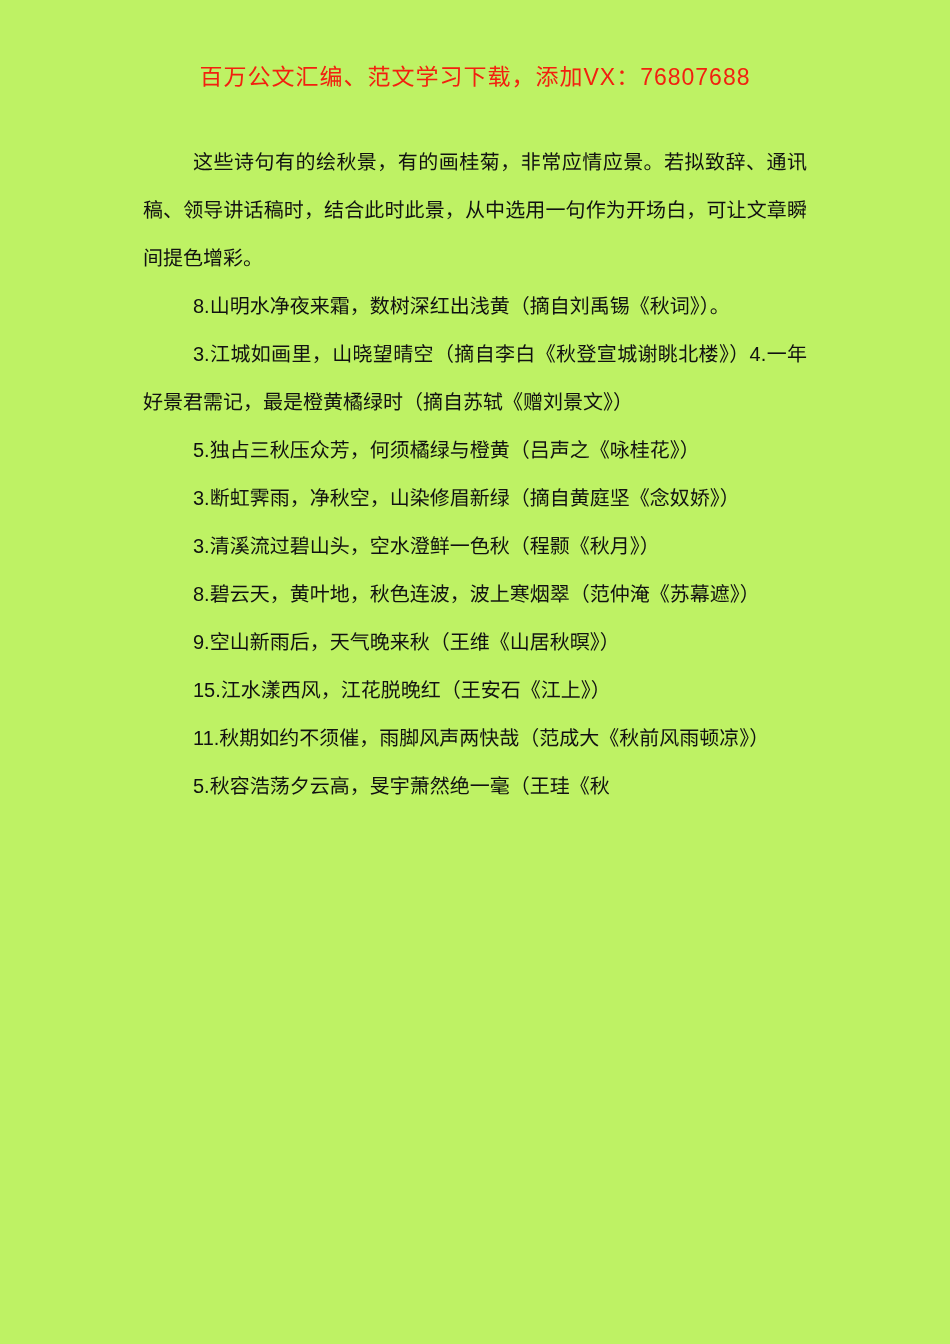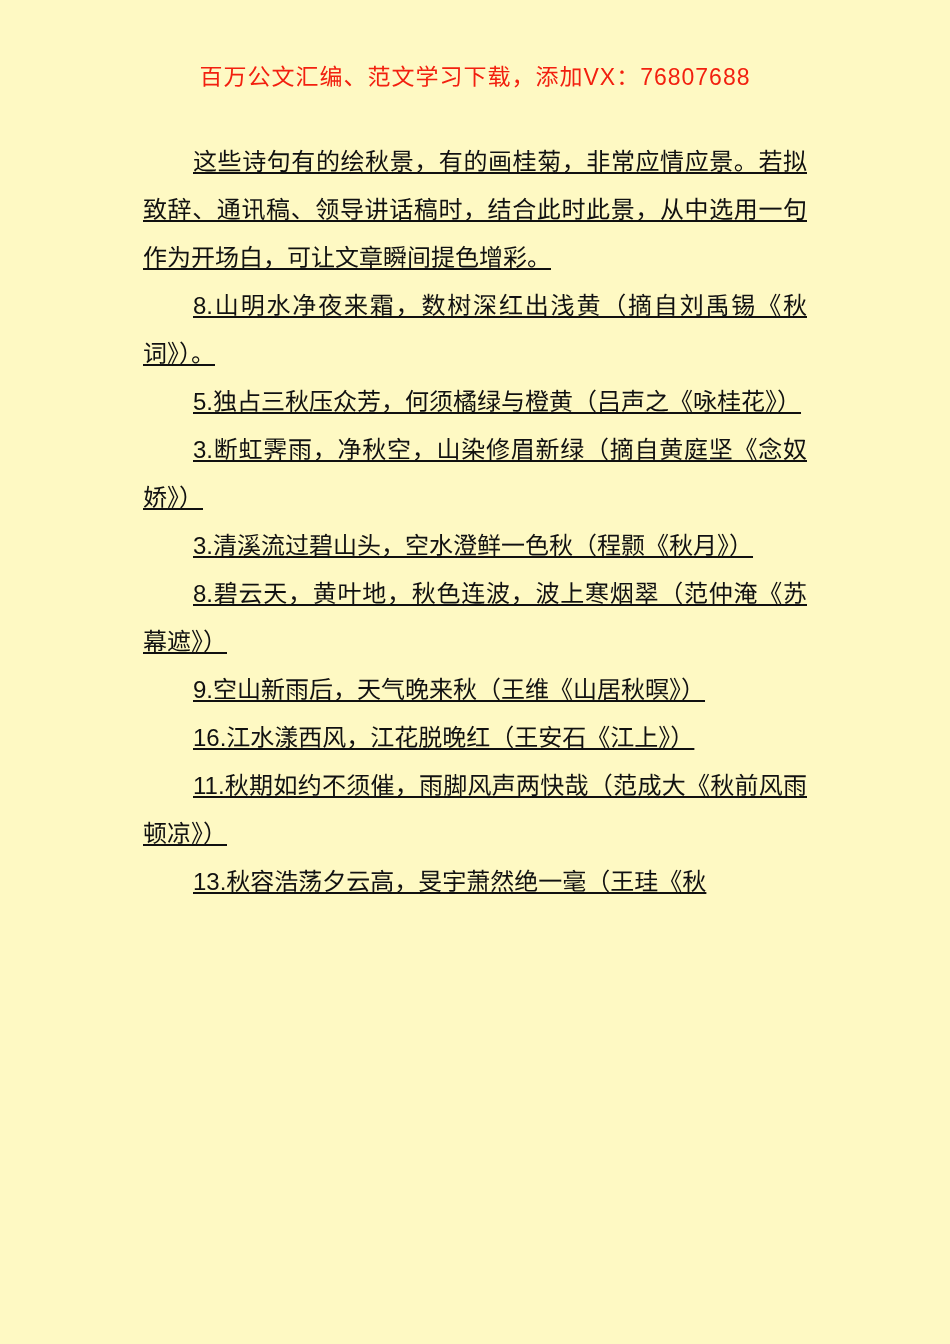--- a/index.html
+++ b/index.html
@@ -10,60 +10,60 @@
   body {
     width: 950px;
     height: 1344px;
     overflow: hidden;
     font-family: "Liberation Sans", "DejaVu Sans", sans-serif;
   }
   .page {
     position: relative;
     width: 950px;
     height: 1344px;
-    background: #fef9c3;
+    background: #bef264;
   }
   .banner {
     padding-top: 60px;
     text-align: center;
     font-size: 23px;
     line-height: 34px;
     font-weight: 400;
     color: #f2200f;
     letter-spacing: 1px;
   }
   .content {
     width: 664px;
     margin: 44px auto 0 auto;
-    font-size: 24px;
+    font-size: 20px;
     line-height: 48px;
     color: #111111;
     text-align: justify;
-    text-decoration: underline;
   }
   .para {
     margin: 0;
     padding: 0;
     text-indent: 50px;
     word-break: break-all;
   }
 </style>
 </head>
 <body>
 
 <div class="page">
 
   <div class="banner" style="color: rgb(242, 32, 15);">百万公文汇编、范文学习下载，添加VX：76807688</div>
 
   <div class="content">
     <p class="para">这些诗句有的绘秋景，有的画桂菊，非常应情应景。若拟致辞、通讯稿、领导讲话稿时，结合此时此景，从中选用一句作为开场白，可让文章瞬间提色增彩。</p>
     <p class="para">8.山明水净夜来霜，数树深红出浅黄（摘自刘禹锡《秋词》）。</p>
+    <p class="para">3.江城如画里，山晓望晴空（摘自李白《秋登宣城谢眺北楼》）4.一年好景君需记，最是橙黄橘绿时（摘自苏轼《赠刘景文》）</p>
     <p class="para">5.独占三秋压众芳，何须橘绿与橙黄（吕声之《咏桂花》）</p>
     <p class="para">3.断虹霁雨，净秋空，山染修眉新绿（摘自黄庭坚《念奴娇》）</p>
     <p class="para">3.清溪流过碧山头，空水澄鲜一色秋（程颢《秋月》）</p>
     <p class="para">8.碧云天，黄叶地，秋色连波，波上寒烟翠（范仲淹《苏幕遮》）</p>
     <p class="para">9.空山新雨后，天气晚来秋（王维《山居秋暝》）</p>
-    <p class="para">16.江水漾西风，江花脱晚红（王安石《江上》）</p>
+    <p class="para">15.江水漾西风，江花脱晚红（王安石《江上》）</p>
     <p class="para">11.秋期如约不须催，雨脚风声两快哉（范成大《秋前风雨顿凉》）</p>
-    <p class="para">13.秋容浩荡夕云高，旻宇萧然绝一毫（王珪《秋</p>
+    <p class="para">5.秋容浩荡夕云高，旻宇萧然绝一毫（王珪《秋</p>
   </div>
 
 </div>
 
 </body></html>

